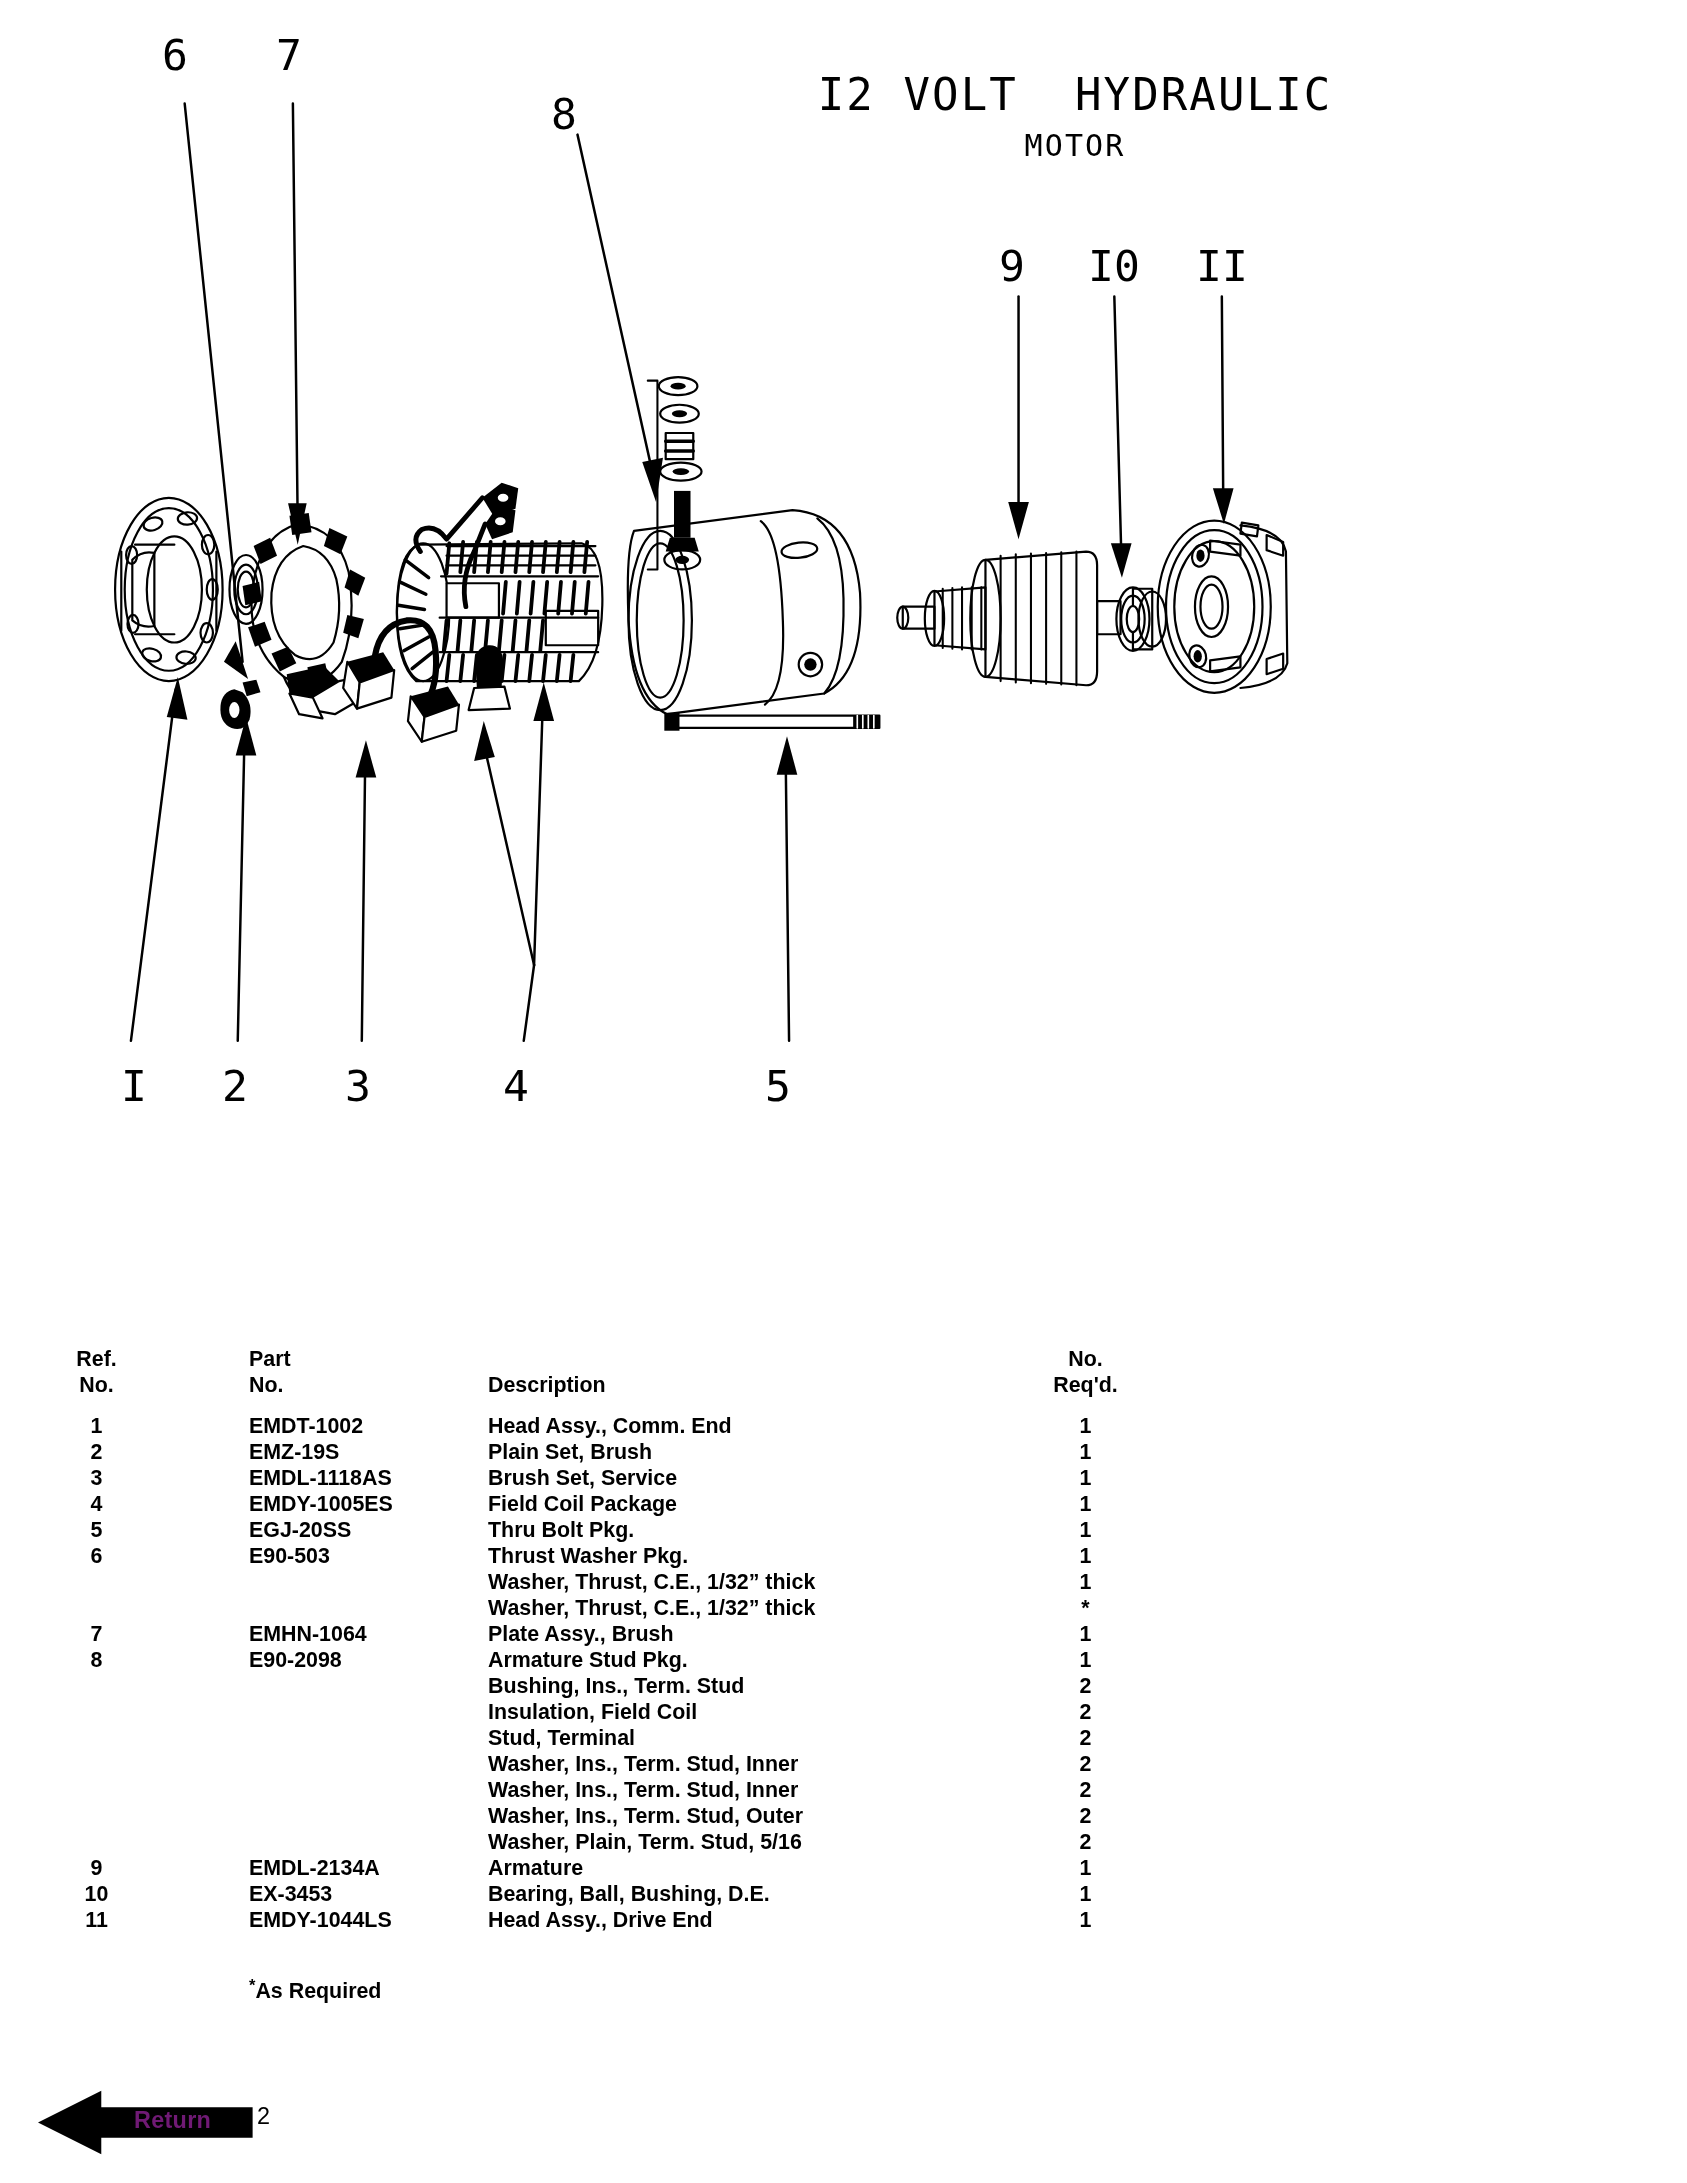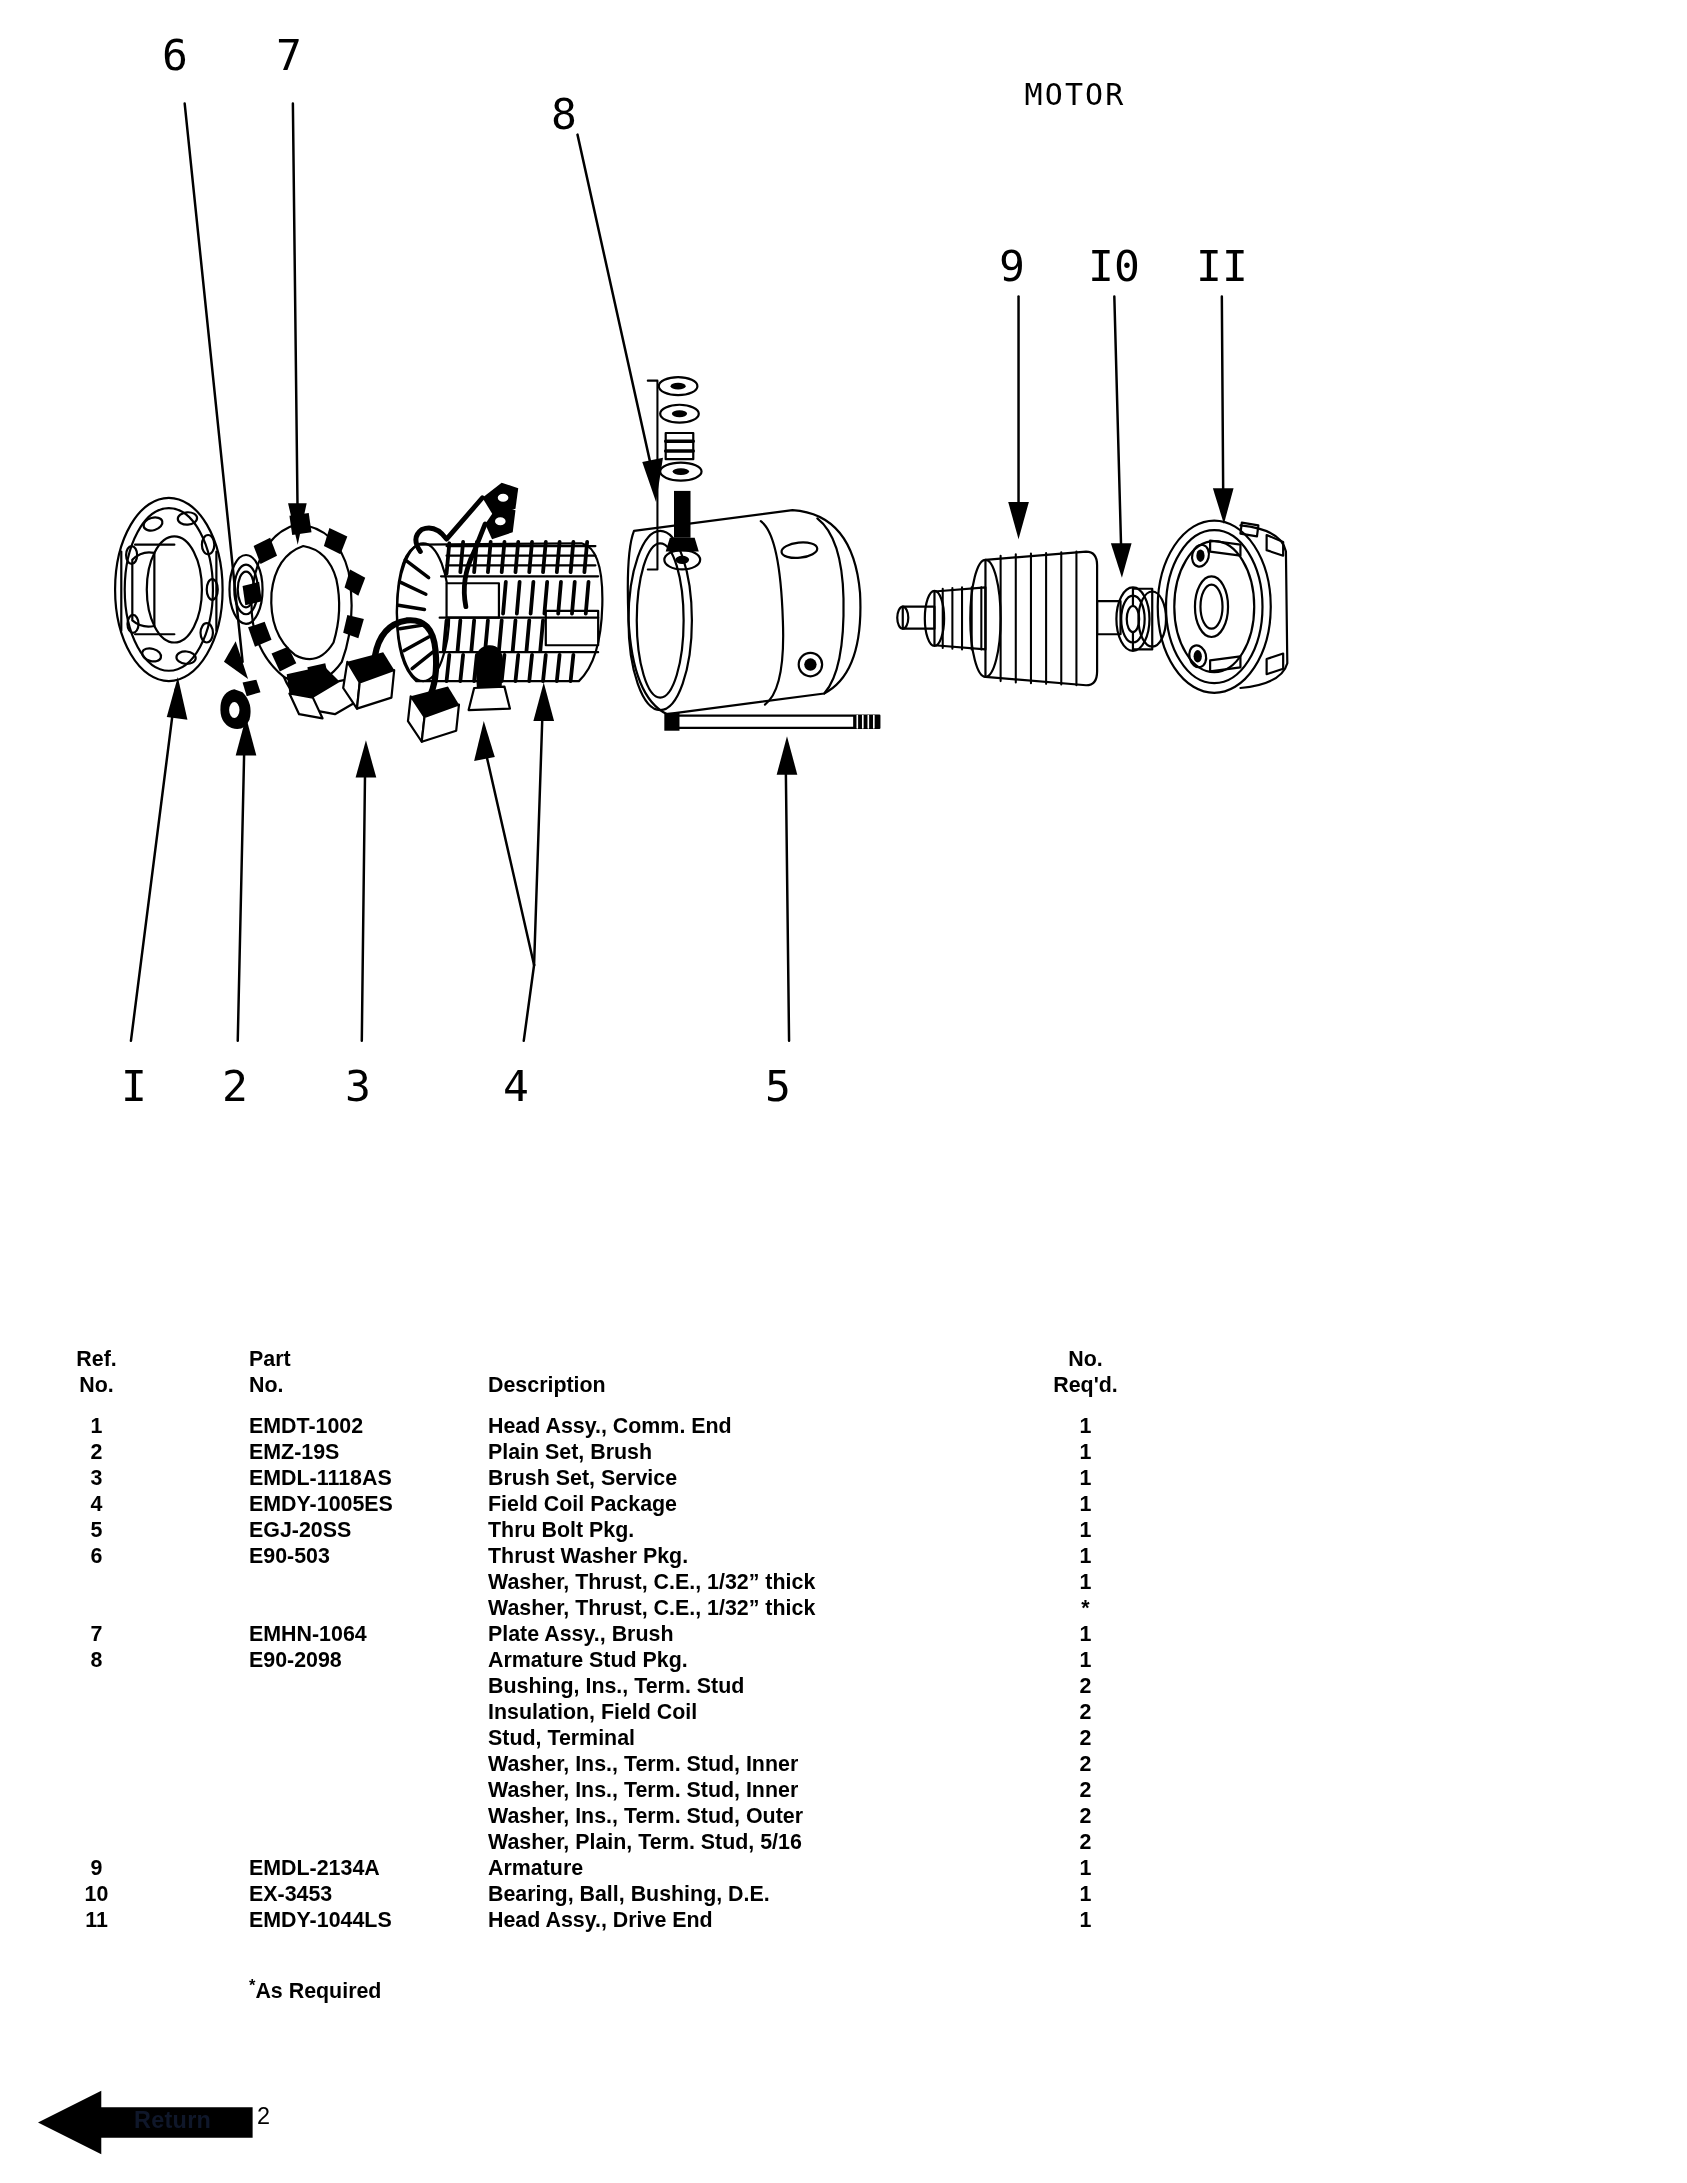--- a/index.html
+++ b/index.html
@@ -65,32 +65,33 @@
     position:absolute; left:249px; top:1976px;
     font-size:21.4px; font-weight:700;
   }
   #footnote .star { font-size:16.5px; vertical-align:6.9px; }
 
   
   #return-block { position:absolute; left:38px; top:2088px; width:289px; height:76px; }
   #return-arrow { position:absolute; left:0; top:0; }
   #return-label {
     position:absolute; left:96px; top:19.3px;
-    color:#0f172a; font-size:23.4px; font-weight:700;
+    color:#701a75; font-size:23.4px; font-weight:700;
     letter-spacing:0.3px;
   }
   #page-number {
     position:absolute; left:219px; top:15px;
     color:#000000; font-size:23.4px; font-weight:400;
   }
 </style>
 </head>
 <body>
 
 <div id="title-block">
+  <div id="title-line-1">I2 VOLT  HYDRAULIC</div>
   <div id="title-line-2">MOTOR</div>
 </div>
 
 <svg id="diagram" viewBox="0 0 2448 1700">
   <g fill="none" stroke="#000" stroke-width="3.2" stroke-linejoin="round" stroke-linecap="round">
 
     <path d="M268,150 L352,960" stroke-width="3.6"></path>
     <path d="M342,930 L360,985 L325,960 Z" fill="#000" stroke="none"></path>
 
     <path d="M425,150 L432,760" stroke-width="3.6"></path>

